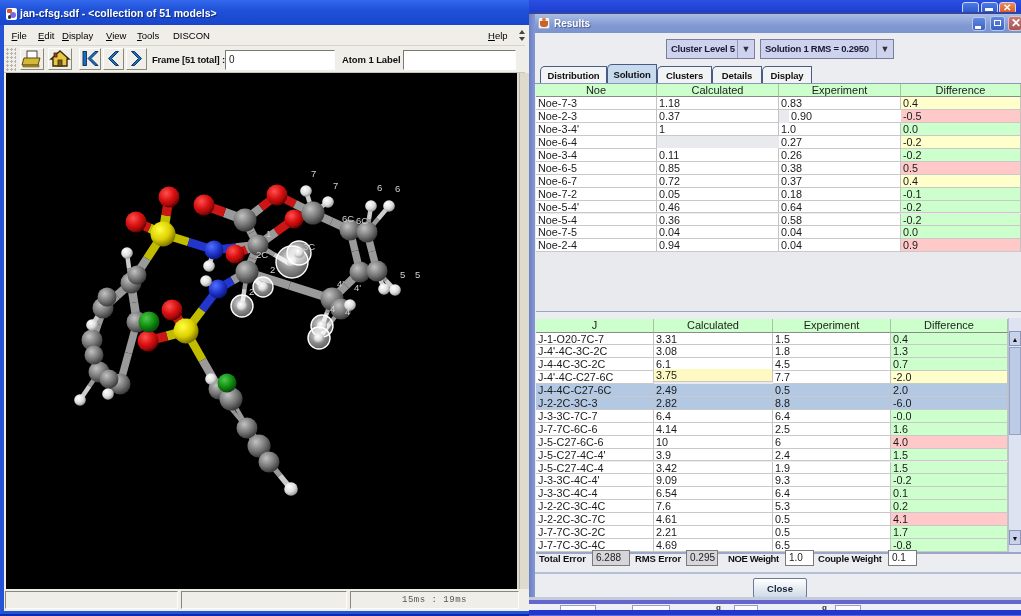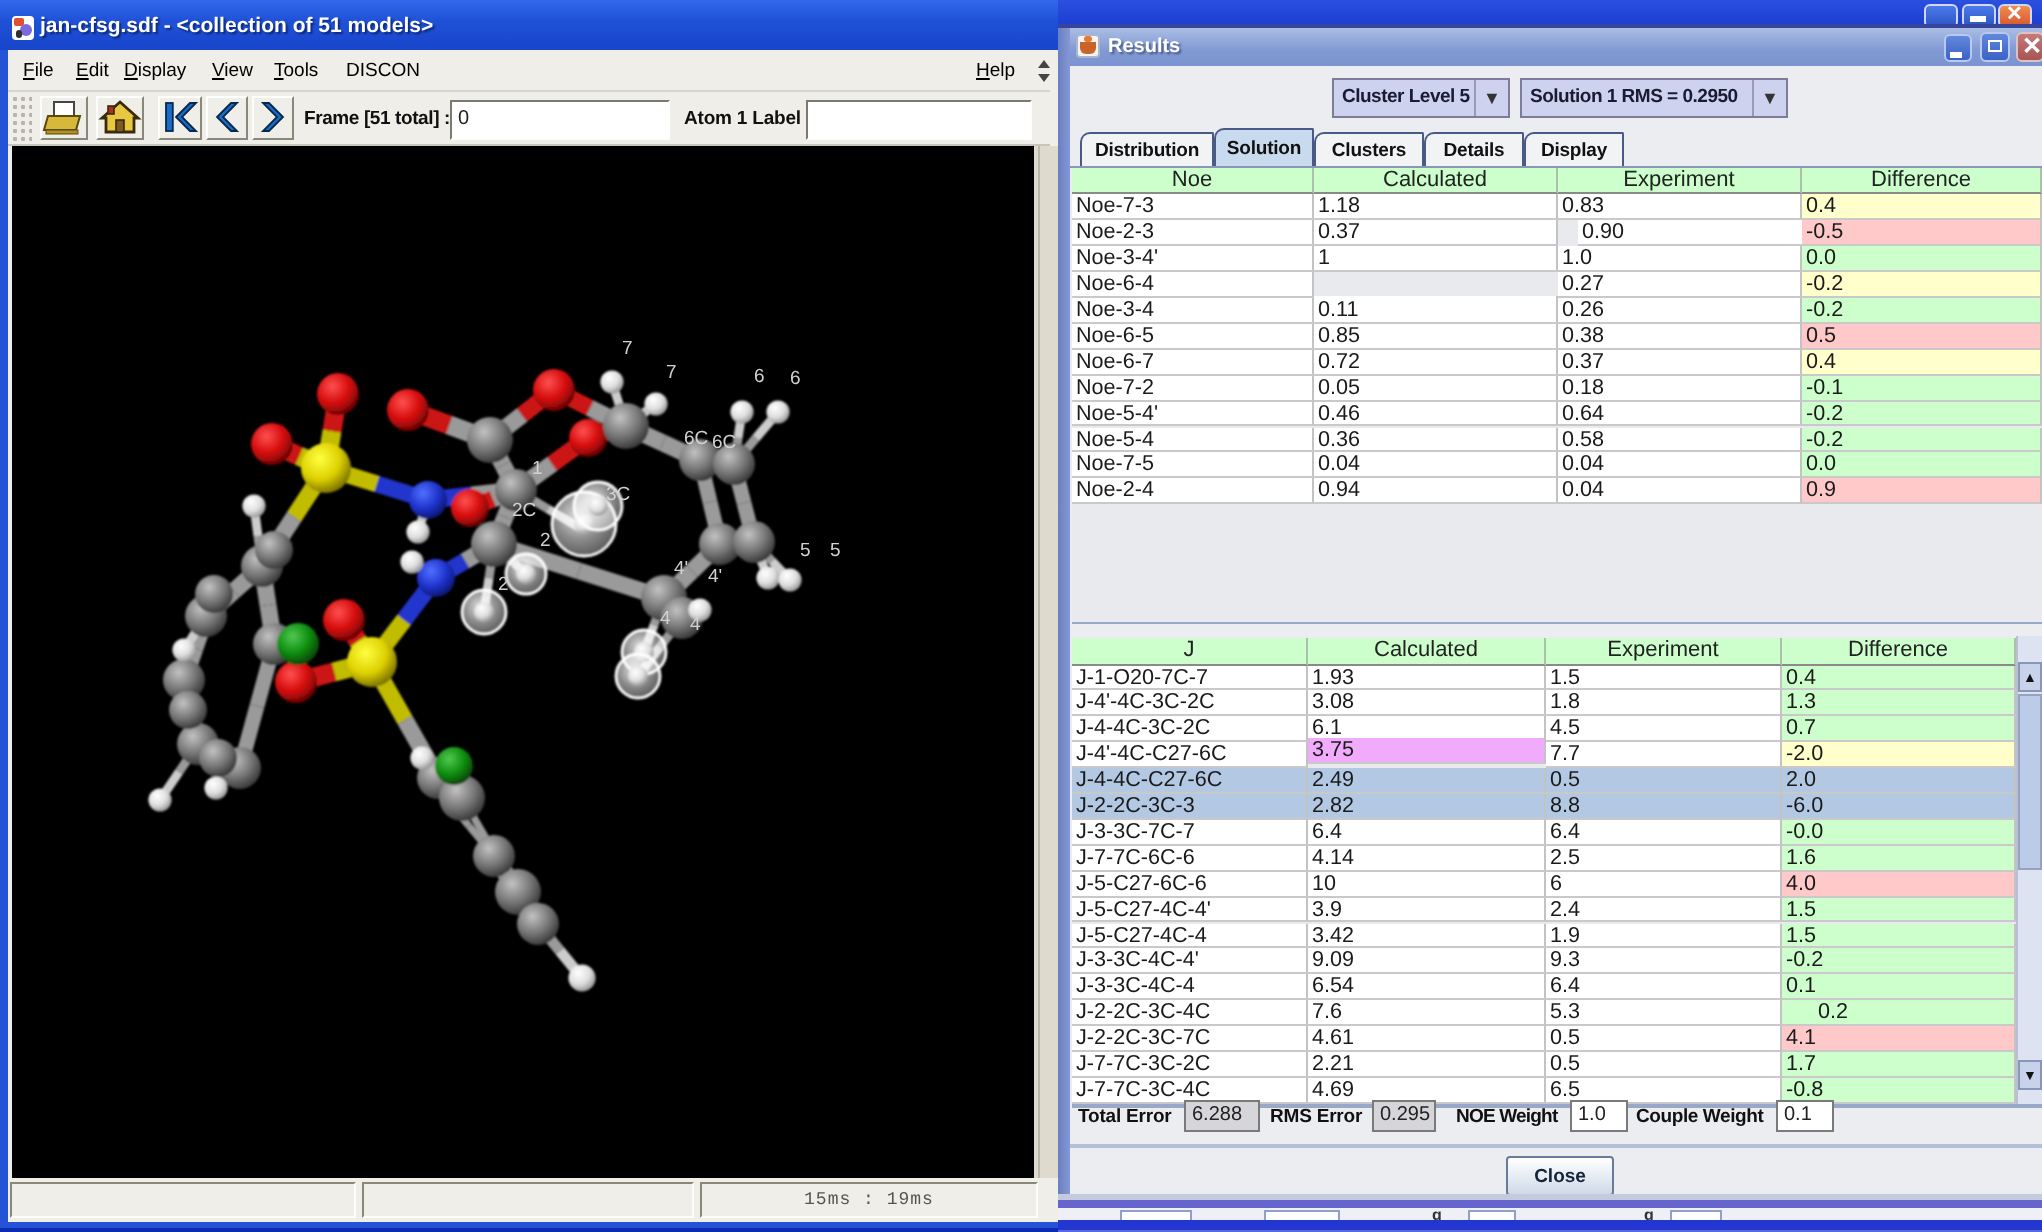--- a/index.html
+++ b/index.html
@@ -388,33 +388,33 @@
     <div style="position:absolute;left:243px;top:155.30px;width:122px;height:12.90px;background:#ffffff;border-right:1px solid #c3c3c3;border-bottom:1px solid #c9c9c9;box-sizing:border-box;font:10.8px 'Liberation Sans',sans-serif;line-height:12.90px;color:#1a1a1a;padding-left:2px;white-space:nowrap">0.04</div>
     <div style="position:absolute;left:365px;top:155.30px;width:120px;height:12.90px;background:#ffc9c9;border-right:1px solid #c3c3c3;border-bottom:1px solid #c9c9c9;box-sizing:border-box;font:10.8px 'Liberation Sans',sans-serif;line-height:12.90px;color:#1a1a1a;padding-left:2px;white-space:nowrap">0.9</div>
   </div>
 <div class="abs" style="left:536px;top:311px;width:485px;height:1px;background:#9aa8c8"></div>
 <div style="position:absolute;left:536px;top:319px;width:472px;height:233.00px;overflow:hidden;background:#e9eaee">
     <div style="position:absolute;left:0px;top:0;width:118px;height:13.5px;background:#ccffcc;border-right:1px solid #a9c2a9;border-bottom:1px solid #8a8a8a;box-sizing:border-box;text-align:center;font:11px 'Liberation Sans',sans-serif;line-height:13.5px;color:#222">J</div>
     <div style="position:absolute;left:118px;top:0;width:119px;height:13.5px;background:#ccffcc;border-right:1px solid #a9c2a9;border-bottom:1px solid #8a8a8a;box-sizing:border-box;text-align:center;font:11px 'Liberation Sans',sans-serif;line-height:13.5px;color:#222">Calculated</div>
     <div style="position:absolute;left:237px;top:0;width:118px;height:13.5px;background:#ccffcc;border-right:1px solid #a9c2a9;border-bottom:1px solid #8a8a8a;box-sizing:border-box;text-align:center;font:11px 'Liberation Sans',sans-serif;line-height:13.5px;color:#222">Experiment</div>
     <div style="position:absolute;left:355px;top:0;width:117px;height:13.5px;background:#ccffcc;border-right:1px solid #a9c2a9;border-bottom:1px solid #8a8a8a;box-sizing:border-box;text-align:center;font:11px 'Liberation Sans',sans-serif;line-height:13.5px;color:#222">Difference</div>
     <div style="position:absolute;left:0px;top:13.50px;width:118px;height:12.90px;background:#ffffff;border-right:1px solid #c3c3c3;border-bottom:1px solid #c9c9c9;box-sizing:border-box;font:10.8px 'Liberation Sans',sans-serif;line-height:12.90px;color:#1a1a1a;padding-left:2px;white-space:nowrap">J-1-O20-7C-7</div>
-    <div style="position:absolute;left:118px;top:13.50px;width:119px;height:12.90px;background:#ffffff;border-right:1px solid #c3c3c3;border-bottom:1px solid #c9c9c9;box-sizing:border-box;font:10.8px 'Liberation Sans',sans-serif;line-height:12.90px;color:#1a1a1a;padding-left:2px;white-space:nowrap">1.93</div>
+    <div style="position:absolute;left:118px;top:13.50px;width:119px;height:12.90px;background:#ffffff;border-right:1px solid #c3c3c3;border-bottom:1px solid #c9c9c9;box-sizing:border-box;font:10.8px 'Liberation Sans',sans-serif;line-height:12.90px;color:#1a1a1a;padding-left:2px;white-space:nowrap">3.31</div>
     <div style="position:absolute;left:237px;top:13.50px;width:118px;height:12.90px;background:#ffffff;border-right:1px solid #c3c3c3;border-bottom:1px solid #c9c9c9;box-sizing:border-box;font:10.8px 'Liberation Sans',sans-serif;line-height:12.90px;color:#1a1a1a;padding-left:2px;white-space:nowrap">1.5</div>
     <div style="position:absolute;left:355px;top:13.50px;width:117px;height:12.90px;background:#ccffcc;border-right:1px solid #c3c3c3;border-bottom:1px solid #c9c9c9;box-sizing:border-box;font:10.8px 'Liberation Sans',sans-serif;line-height:12.90px;color:#1a1a1a;padding-left:2px;white-space:nowrap">0.4</div>
     <div style="position:absolute;left:0px;top:26.40px;width:118px;height:12.90px;background:#ffffff;border-right:1px solid #c3c3c3;border-bottom:1px solid #c9c9c9;box-sizing:border-box;font:10.8px 'Liberation Sans',sans-serif;line-height:12.90px;color:#1a1a1a;padding-left:2px;white-space:nowrap">J-4'-4C-3C-2C</div>
     <div style="position:absolute;left:118px;top:26.40px;width:119px;height:12.90px;background:#ffffff;border-right:1px solid #c3c3c3;border-bottom:1px solid #c9c9c9;box-sizing:border-box;font:10.8px 'Liberation Sans',sans-serif;line-height:12.90px;color:#1a1a1a;padding-left:2px;white-space:nowrap">3.08</div>
     <div style="position:absolute;left:237px;top:26.40px;width:118px;height:12.90px;background:#ffffff;border-right:1px solid #c3c3c3;border-bottom:1px solid #c9c9c9;box-sizing:border-box;font:10.8px 'Liberation Sans',sans-serif;line-height:12.90px;color:#1a1a1a;padding-left:2px;white-space:nowrap">1.8</div>
     <div style="position:absolute;left:355px;top:26.40px;width:117px;height:12.90px;background:#ccffcc;border-right:1px solid #c3c3c3;border-bottom:1px solid #c9c9c9;box-sizing:border-box;font:10.8px 'Liberation Sans',sans-serif;line-height:12.90px;color:#1a1a1a;padding-left:2px;white-space:nowrap">1.3</div>
     <div style="position:absolute;left:0px;top:39.30px;width:118px;height:12.90px;background:#ffffff;border-right:1px solid #c3c3c3;border-bottom:1px solid #c9c9c9;box-sizing:border-box;font:10.8px 'Liberation Sans',sans-serif;line-height:12.90px;color:#1a1a1a;padding-left:2px;white-space:nowrap">J-4-4C-3C-2C</div>
     <div style="position:absolute;left:118px;top:39.30px;width:119px;height:12.90px;background:#ffffff;border-right:1px solid #c3c3c3;border-bottom:1px solid #c9c9c9;box-sizing:border-box;font:10.8px 'Liberation Sans',sans-serif;line-height:12.90px;color:#1a1a1a;padding-left:2px;white-space:nowrap">6.1</div>
     <div style="position:absolute;left:237px;top:39.30px;width:118px;height:12.90px;background:#ffffff;border-right:1px solid #c3c3c3;border-bottom:1px solid #c9c9c9;box-sizing:border-box;font:10.8px 'Liberation Sans',sans-serif;line-height:12.90px;color:#1a1a1a;padding-left:2px;white-space:nowrap">4.5</div>
     <div style="position:absolute;left:355px;top:39.30px;width:117px;height:12.90px;background:#ccffcc;border-right:1px solid #c3c3c3;border-bottom:1px solid #c9c9c9;box-sizing:border-box;font:10.8px 'Liberation Sans',sans-serif;line-height:12.90px;color:#1a1a1a;padding-left:2px;white-space:nowrap">0.7</div>
     <div style="position:absolute;left:0px;top:52.20px;width:118px;height:12.90px;background:#ffffff;border-right:1px solid #c3c3c3;border-bottom:1px solid #c9c9c9;box-sizing:border-box;font:10.8px 'Liberation Sans',sans-serif;line-height:12.90px;color:#1a1a1a;padding-left:2px;white-space:nowrap">J-4'-4C-C27-6C</div>
-    <div style="position:absolute;left:118px;top:50px;width:119px;height:12.90px;background:#f0abfc;border-right:1px solid #c3c3c3;border-bottom:1px solid #c9c9c9;box-sizing:border-box;font:10.8px 'Liberation Sans',sans-serif;line-height:12.90px;color:#1a1a1a;padding-left:2px;white-space:nowrap">3.75</div>
+    <div style="position:absolute;left:118px;top:50px;width:119px;height:12.90px;background:#fef9c3;border-right:1px solid #c3c3c3;border-bottom:1px solid #c9c9c9;box-sizing:border-box;font:10.8px 'Liberation Sans',sans-serif;line-height:12.90px;color:#1a1a1a;padding-left:2px;white-space:nowrap">3.75</div>
     <div style="position:absolute;left:237px;top:52.20px;width:118px;height:12.90px;background:#ffffff;border-right:1px solid #c3c3c3;border-bottom:1px solid #c9c9c9;box-sizing:border-box;font:10.8px 'Liberation Sans',sans-serif;line-height:12.90px;color:#1a1a1a;padding-left:2px;white-space:nowrap">7.7</div>
     <div style="position:absolute;left:355px;top:52.20px;width:117px;height:12.90px;background:#ffffcc;border-right:1px solid #c3c3c3;border-bottom:1px solid #c9c9c9;box-sizing:border-box;font:10.8px 'Liberation Sans',sans-serif;line-height:12.90px;color:#1a1a1a;padding-left:2px;white-space:nowrap">-2.0</div>
     <div style="position:absolute;left:0px;top:65.10px;width:118px;height:12.90px;background:#b3c8e3;border-right:1px solid #c3c3c3;border-bottom:1px solid #c9c9c9;box-sizing:border-box;font:10.8px 'Liberation Sans',sans-serif;line-height:12.90px;color:#1a1a1a;padding-left:2px;white-space:nowrap">J-4-4C-C27-6C</div>
     <div style="position:absolute;left:118px;top:65.10px;width:119px;height:12.90px;background:#b3c8e3;border-right:1px solid #c3c3c3;border-bottom:1px solid #c9c9c9;box-sizing:border-box;font:10.8px 'Liberation Sans',sans-serif;line-height:12.90px;color:#1a1a1a;padding-left:2px;white-space:nowrap">2.49</div>
     <div style="position:absolute;left:237px;top:65.10px;width:118px;height:12.90px;background:#b3c8e3;border-right:1px solid #c3c3c3;border-bottom:1px solid #c9c9c9;box-sizing:border-box;font:10.8px 'Liberation Sans',sans-serif;line-height:12.90px;color:#1a1a1a;padding-left:2px;white-space:nowrap">0.5</div>
     <div style="position:absolute;left:355px;top:65.10px;width:117px;height:12.90px;background:#b3c8e3;border-right:1px solid #c3c3c3;border-bottom:1px solid #c9c9c9;box-sizing:border-box;font:10.8px 'Liberation Sans',sans-serif;line-height:12.90px;color:#1a1a1a;padding-left:2px;white-space:nowrap">2.0</div>
     <div style="position:absolute;left:0px;top:78.00px;width:118px;height:12.90px;background:#b3c8e3;border-right:1px solid #c3c3c3;border-bottom:1px solid #c9c9c9;box-sizing:border-box;font:10.8px 'Liberation Sans',sans-serif;line-height:12.90px;color:#1a1a1a;padding-left:2px;white-space:nowrap">J-2-2C-3C-3</div>
     <div style="position:absolute;left:118px;top:78.00px;width:119px;height:12.90px;background:#b3c8e3;border-right:1px solid #c3c3c3;border-bottom:1px solid #c9c9c9;box-sizing:border-box;font:10.8px 'Liberation Sans',sans-serif;line-height:12.90px;color:#1a1a1a;padding-left:2px;white-space:nowrap">2.82</div>
     <div style="position:absolute;left:237px;top:78.00px;width:118px;height:12.90px;background:#b3c8e3;border-right:1px solid #c3c3c3;border-bottom:1px solid #c9c9c9;box-sizing:border-box;font:10.8px 'Liberation Sans',sans-serif;line-height:12.90px;color:#1a1a1a;padding-left:2px;white-space:nowrap">8.8</div>
     <div style="position:absolute;left:355px;top:78.00px;width:117px;height:12.90px;background:#b3c8e3;border-right:1px solid #c3c3c3;border-bottom:1px solid #c9c9c9;box-sizing:border-box;font:10.8px 'Liberation Sans',sans-serif;line-height:12.90px;color:#1a1a1a;padding-left:2px;white-space:nowrap">-6.0</div>
@@ -442,21 +442,21 @@
     <div style="position:absolute;left:118px;top:155.40px;width:119px;height:12.90px;background:#ffffff;border-right:1px solid #c3c3c3;border-bottom:1px solid #c9c9c9;box-sizing:border-box;font:10.8px 'Liberation Sans',sans-serif;line-height:12.90px;color:#1a1a1a;padding-left:2px;white-space:nowrap">9.09</div>
     <div style="position:absolute;left:237px;top:155.40px;width:118px;height:12.90px;background:#ffffff;border-right:1px solid #c3c3c3;border-bottom:1px solid #c9c9c9;box-sizing:border-box;font:10.8px 'Liberation Sans',sans-serif;line-height:12.90px;color:#1a1a1a;padding-left:2px;white-space:nowrap">9.3</div>
     <div style="position:absolute;left:355px;top:155.40px;width:117px;height:12.90px;background:#ccffcc;border-right:1px solid #c3c3c3;border-bottom:1px solid #c9c9c9;box-sizing:border-box;font:10.8px 'Liberation Sans',sans-serif;line-height:12.90px;color:#1a1a1a;padding-left:2px;white-space:nowrap">-0.2</div>
     <div style="position:absolute;left:0px;top:168.30px;width:118px;height:12.90px;background:#ffffff;border-right:1px solid #c3c3c3;border-bottom:1px solid #c9c9c9;box-sizing:border-box;font:10.8px 'Liberation Sans',sans-serif;line-height:12.90px;color:#1a1a1a;padding-left:2px;white-space:nowrap">J-3-3C-4C-4</div>
     <div style="position:absolute;left:118px;top:168.30px;width:119px;height:12.90px;background:#ffffff;border-right:1px solid #c3c3c3;border-bottom:1px solid #c9c9c9;box-sizing:border-box;font:10.8px 'Liberation Sans',sans-serif;line-height:12.90px;color:#1a1a1a;padding-left:2px;white-space:nowrap">6.54</div>
     <div style="position:absolute;left:237px;top:168.30px;width:118px;height:12.90px;background:#ffffff;border-right:1px solid #c3c3c3;border-bottom:1px solid #c9c9c9;box-sizing:border-box;font:10.8px 'Liberation Sans',sans-serif;line-height:12.90px;color:#1a1a1a;padding-left:2px;white-space:nowrap">6.4</div>
     <div style="position:absolute;left:355px;top:168.30px;width:117px;height:12.90px;background:#ccffcc;border-right:1px solid #c3c3c3;border-bottom:1px solid #c9c9c9;box-sizing:border-box;font:10.8px 'Liberation Sans',sans-serif;line-height:12.90px;color:#1a1a1a;padding-left:2px;white-space:nowrap">0.1</div>
     <div style="position:absolute;left:0px;top:181.20px;width:118px;height:12.90px;background:#ffffff;border-right:1px solid #c3c3c3;border-bottom:1px solid #c9c9c9;box-sizing:border-box;font:10.8px 'Liberation Sans',sans-serif;line-height:12.90px;color:#1a1a1a;padding-left:2px;white-space:nowrap">J-2-2C-3C-4C</div>
     <div style="position:absolute;left:118px;top:181.20px;width:119px;height:12.90px;background:#ffffff;border-right:1px solid #c3c3c3;border-bottom:1px solid #c9c9c9;box-sizing:border-box;font:10.8px 'Liberation Sans',sans-serif;line-height:12.90px;color:#1a1a1a;padding-left:2px;white-space:nowrap">7.6</div>
     <div style="position:absolute;left:237px;top:181.20px;width:118px;height:12.90px;background:#ffffff;border-right:1px solid #c3c3c3;border-bottom:1px solid #c9c9c9;box-sizing:border-box;font:10.8px 'Liberation Sans',sans-serif;line-height:12.90px;color:#1a1a1a;padding-left:2px;white-space:nowrap">5.3</div>
-    <div style="position:absolute;left:355px;top:181.20px;width:117px;height:12.90px;background:#ccffcc;border-right:1px solid #c3c3c3;border-bottom:1px solid #c9c9c9;box-sizing:border-box;font:10.8px 'Liberation Sans',sans-serif;line-height:12.90px;color:#1a1a1a;padding-left:18px;white-space:nowrap">0.2</div>
+    <div style="position:absolute;left:355px;top:181.20px;width:117px;height:12.90px;background:#ccffcc;border-right:1px solid #c3c3c3;border-bottom:1px solid #c9c9c9;box-sizing:border-box;font:10.8px 'Liberation Sans',sans-serif;line-height:12.90px;color:#1a1a1a;padding-left:2px;white-space:nowrap">0.2</div>
     <div style="position:absolute;left:0px;top:194.10px;width:118px;height:12.90px;background:#ffffff;border-right:1px solid #c3c3c3;border-bottom:1px solid #c9c9c9;box-sizing:border-box;font:10.8px 'Liberation Sans',sans-serif;line-height:12.90px;color:#1a1a1a;padding-left:2px;white-space:nowrap">J-2-2C-3C-7C</div>
     <div style="position:absolute;left:118px;top:194.10px;width:119px;height:12.90px;background:#ffffff;border-right:1px solid #c3c3c3;border-bottom:1px solid #c9c9c9;box-sizing:border-box;font:10.8px 'Liberation Sans',sans-serif;line-height:12.90px;color:#1a1a1a;padding-left:2px;white-space:nowrap">4.61</div>
     <div style="position:absolute;left:237px;top:194.10px;width:118px;height:12.90px;background:#ffffff;border-right:1px solid #c3c3c3;border-bottom:1px solid #c9c9c9;box-sizing:border-box;font:10.8px 'Liberation Sans',sans-serif;line-height:12.90px;color:#1a1a1a;padding-left:2px;white-space:nowrap">0.5</div>
     <div style="position:absolute;left:355px;top:194.10px;width:117px;height:12.90px;background:#ffc9c9;border-right:1px solid #c3c3c3;border-bottom:1px solid #c9c9c9;box-sizing:border-box;font:10.8px 'Liberation Sans',sans-serif;line-height:12.90px;color:#1a1a1a;padding-left:2px;white-space:nowrap">4.1</div>
     <div style="position:absolute;left:0px;top:207.00px;width:118px;height:12.90px;background:#ffffff;border-right:1px solid #c3c3c3;border-bottom:1px solid #c9c9c9;box-sizing:border-box;font:10.8px 'Liberation Sans',sans-serif;line-height:12.90px;color:#1a1a1a;padding-left:2px;white-space:nowrap">J-7-7C-3C-2C</div>
     <div style="position:absolute;left:118px;top:207.00px;width:119px;height:12.90px;background:#ffffff;border-right:1px solid #c3c3c3;border-bottom:1px solid #c9c9c9;box-sizing:border-box;font:10.8px 'Liberation Sans',sans-serif;line-height:12.90px;color:#1a1a1a;padding-left:2px;white-space:nowrap">2.21</div>
     <div style="position:absolute;left:237px;top:207.00px;width:118px;height:12.90px;background:#ffffff;border-right:1px solid #c3c3c3;border-bottom:1px solid #c9c9c9;box-sizing:border-box;font:10.8px 'Liberation Sans',sans-serif;line-height:12.90px;color:#1a1a1a;padding-left:2px;white-space:nowrap">0.5</div>
     <div style="position:absolute;left:355px;top:207.00px;width:117px;height:12.90px;background:#ccffcc;border-right:1px solid #c3c3c3;border-bottom:1px solid #c9c9c9;box-sizing:border-box;font:10.8px 'Liberation Sans',sans-serif;line-height:12.90px;color:#1a1a1a;padding-left:2px;white-space:nowrap">1.7</div>
     <div style="position:absolute;left:0px;top:219.90px;width:118px;height:12.90px;background:#ffffff;border-right:1px solid #c3c3c3;border-bottom:1px solid #c9c9c9;box-sizing:border-box;font:10.8px 'Liberation Sans',sans-serif;line-height:12.90px;color:#1a1a1a;padding-left:2px;white-space:nowrap">J-7-7C-3C-4C</div>
     <div style="position:absolute;left:118px;top:219.90px;width:119px;height:12.90px;background:#ffffff;border-right:1px solid #c3c3c3;border-bottom:1px solid #c9c9c9;box-sizing:border-box;font:10.8px 'Liberation Sans',sans-serif;line-height:12.90px;color:#1a1a1a;padding-left:2px;white-space:nowrap">4.69</div>

